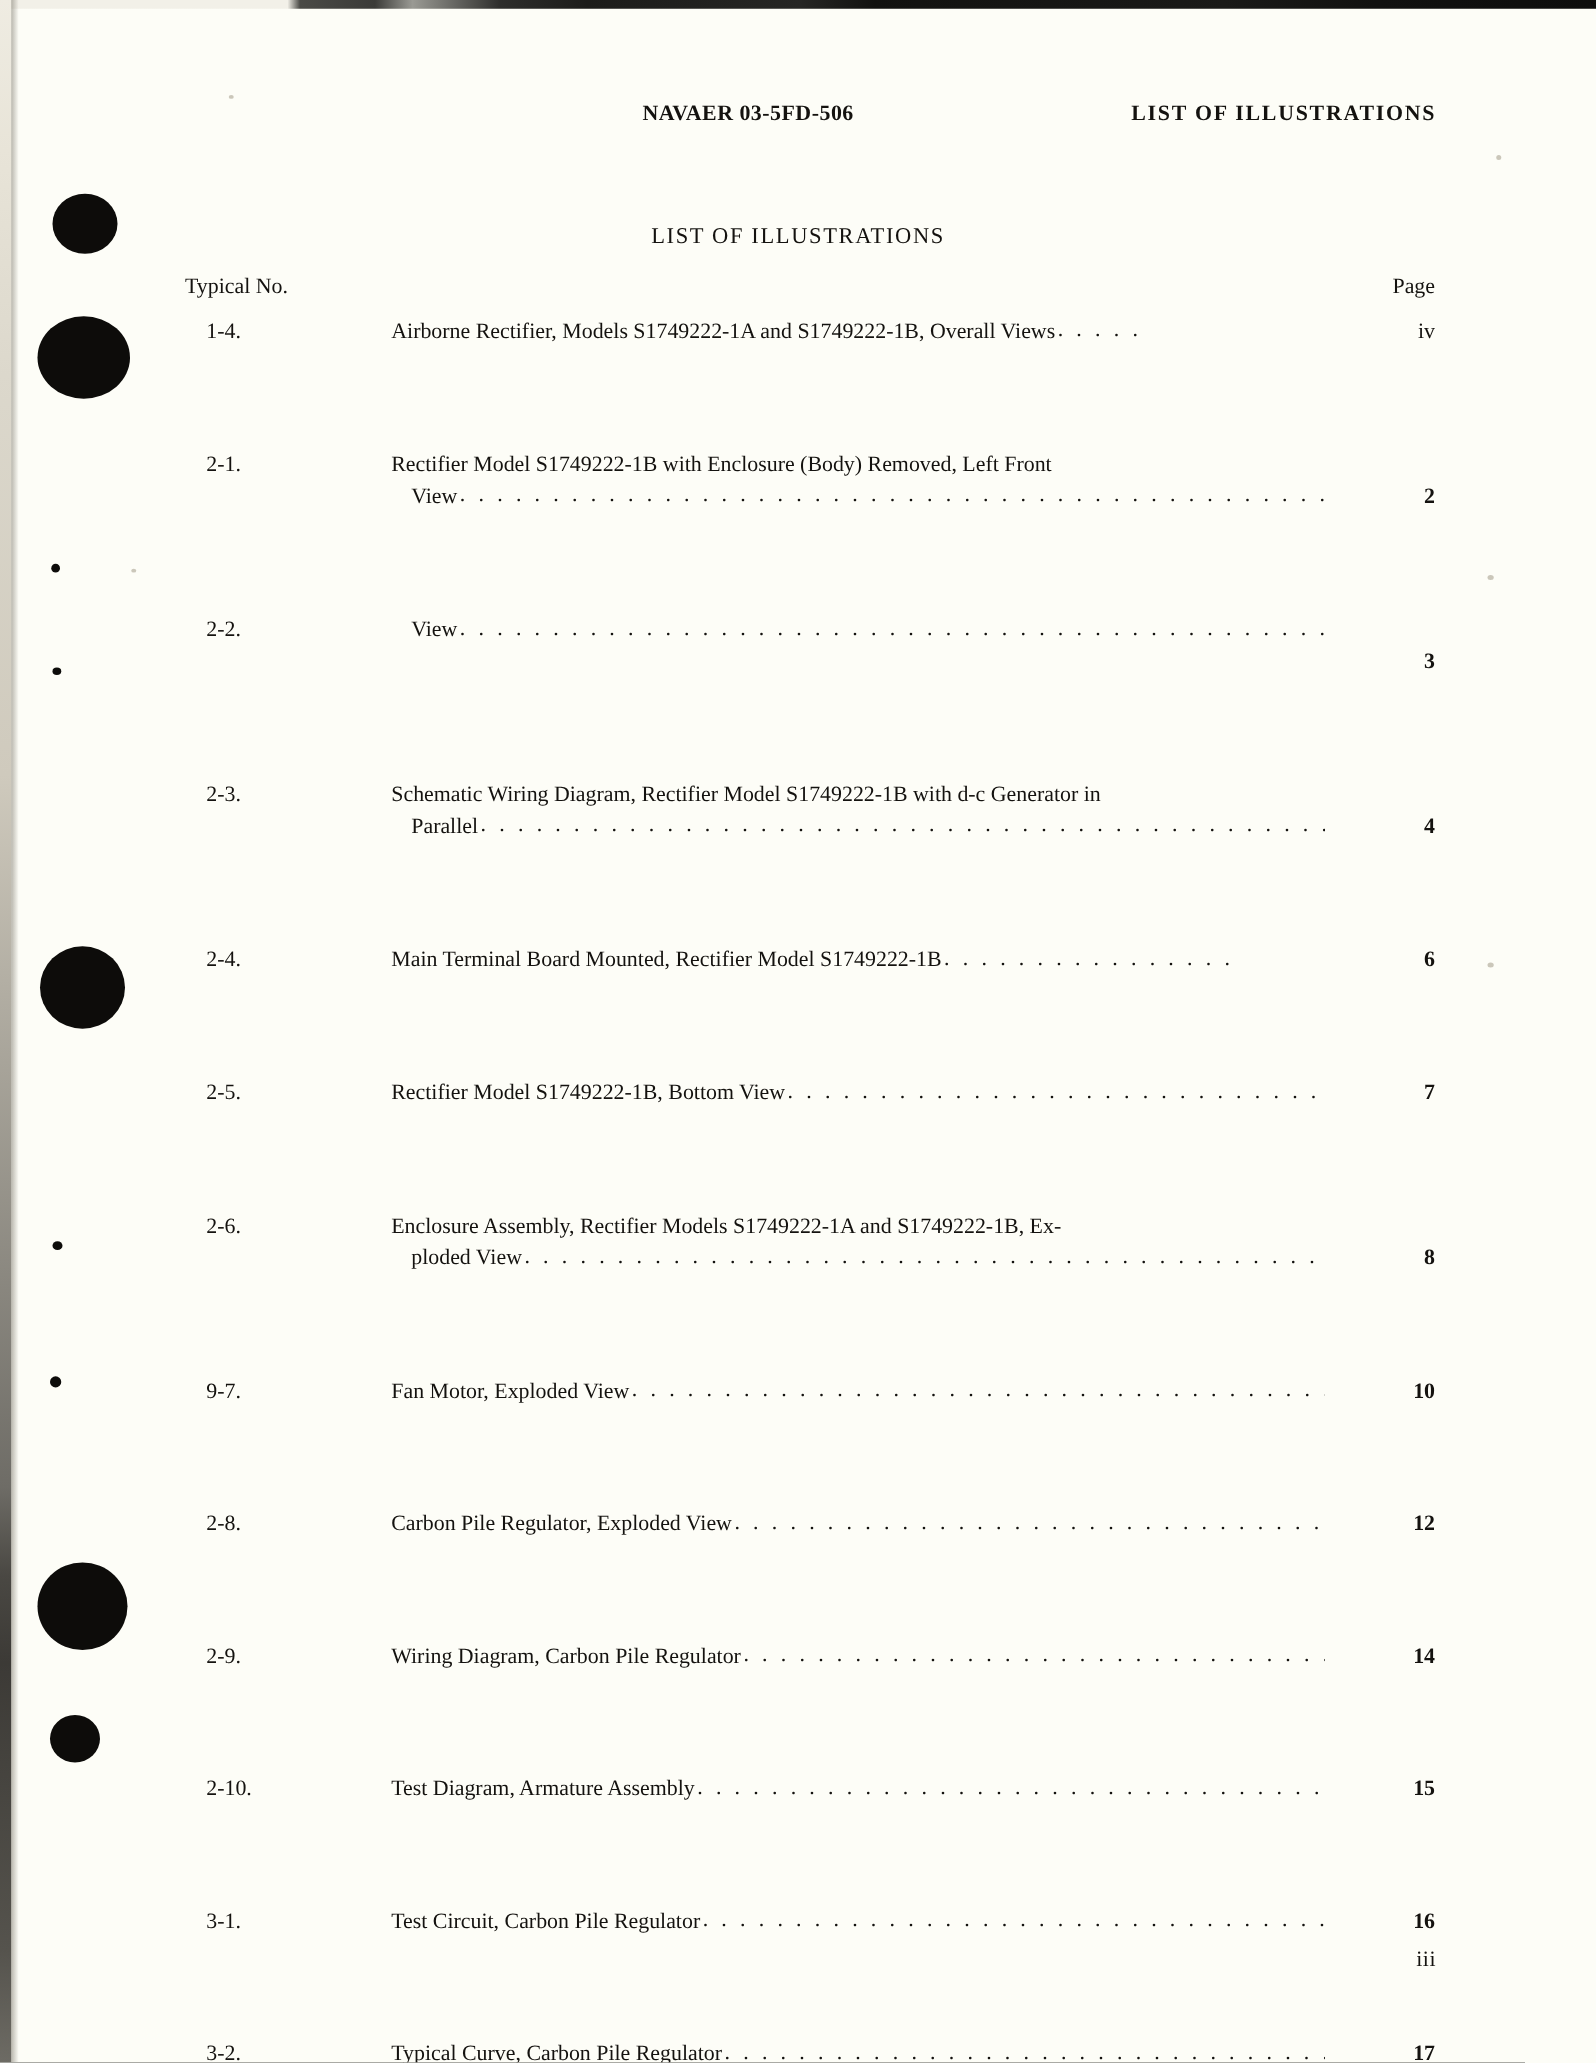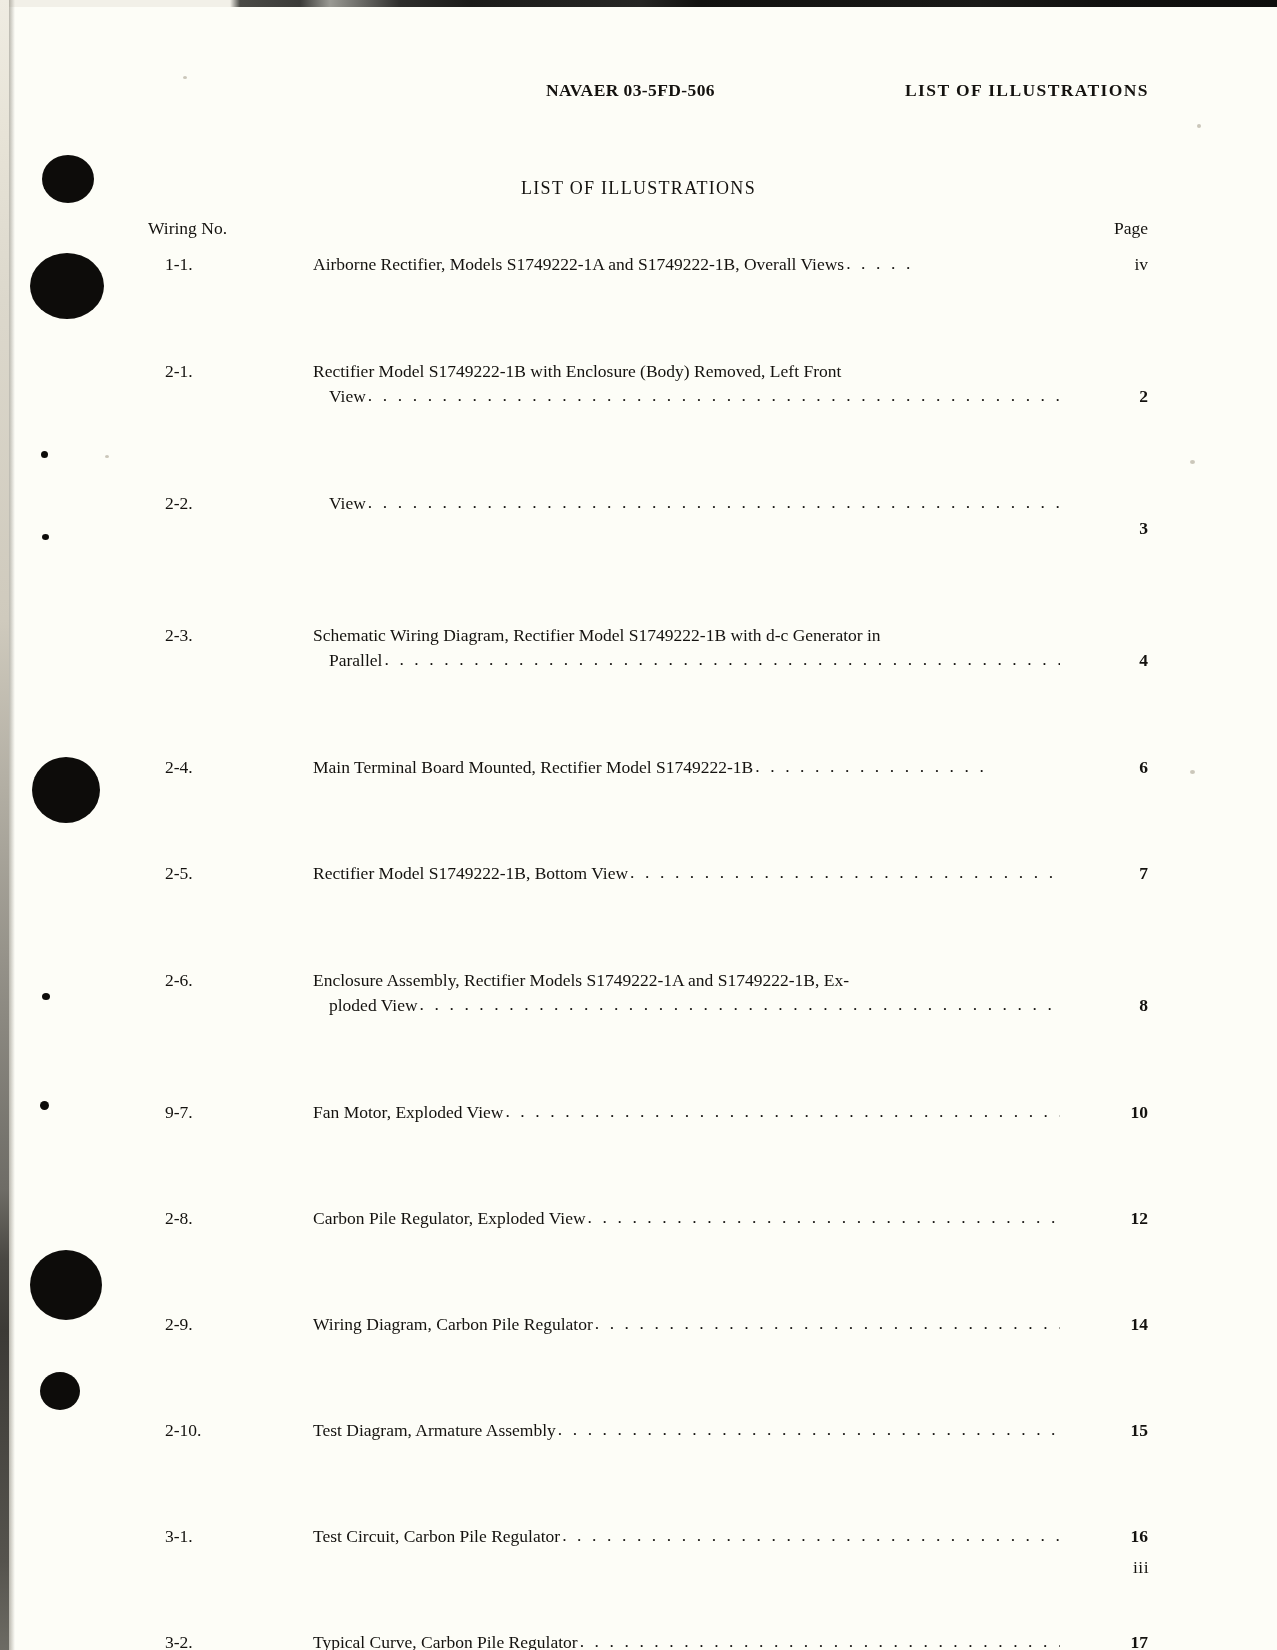--- a/index.html
+++ b/index.html
@@ -58,21 +58,21 @@
 
   
   .running-head {
     position: absolute;
     left: 0; top: 80px;
     width: 1277px;
     height: 26px;
   }
   .rh-doc {
     position: absolute;
-    left: 546px; top: 0;
+    left: 514px; top: 0;
     font-weight: bold;
     font-size: 17.5px;
     letter-spacing: 0.4px;
     white-space: nowrap;
   }
   .rh-section {
     position: absolute;
     right: 128px; top: 0;
     font-weight: bold;
     font-size: 17.5px;
@@ -223,27 +223,27 @@
   <div class="running-head">
     <div class="rh-doc">NAVAER 03-5FD-506</div>
     <div class="rh-section">LIST OF ILLUSTRATIONS</div>
   </div>
 
   <div class="doc-title">
     <span>LIST OF ILLUSTRATIONS</span>
   </div>
 
   <div class="col-headers">
-    <div class="ch-figure">Wiring No.</div>
+    <div class="ch-figure">Typical No.</div>
     <div class="ch-page">Page</div>
   </div>
 
   <div class="toc" id="toc-list">
       <div class="entry">
-        <div class="fig-no">1-1.</div>
+        <div class="fig-no">1-4.</div>
         <div class="entry-body">
           <div class="entry-line">
             <span class="entry-title">Airborne Rectifier,  Models S1749222-1A and S1749222-1B,  Overall Views</span>
             <span class="leader">. . . . .</span>
           </div>
         </div>
         <div class="pg-cell">
           <div class="pg-no roman">iv</div>
         </div>
       </div>

